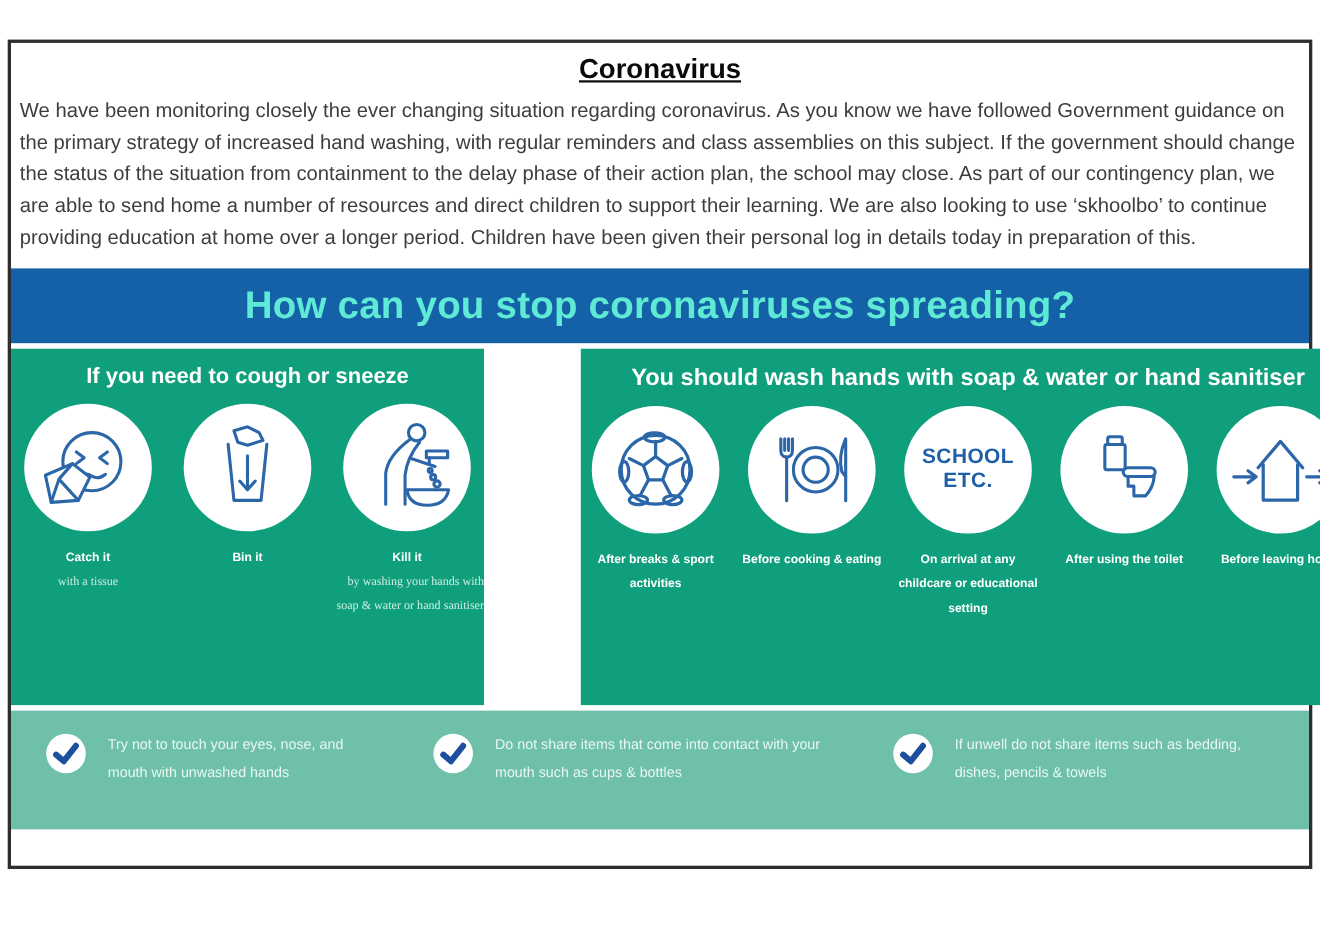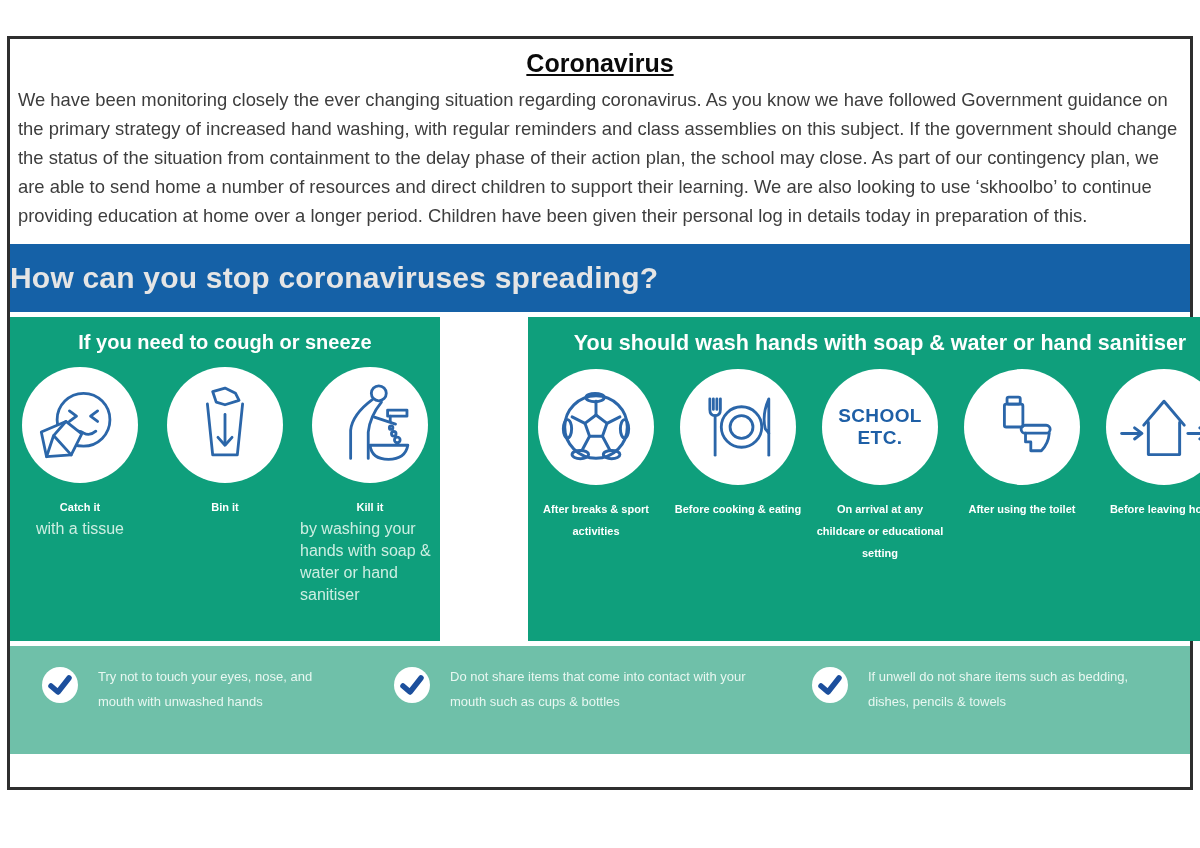--- a/index.html
+++ b/index.html
@@ -12,23 +12,23 @@
     border:3px solid #2e2e2e;box-sizing:border-box;background:#ffffff;
   }
   .doc-title{
     margin:10px 0 0 0;text-align:center;font-size:25px;font-weight:bold;
     text-decoration:underline;color:#0a0a0a;
   }
   .intro-text{
     margin:7px 8px 0 8px;font-size:18.4px;line-height:29px;color:#3d3d3d;
   }
   .banner{
-    margin-top:14px;height:68px;background:#1561a7;color:#e5e5e5;
-    display:flex;align-items:center;justify-content:flex-start;
-    font-size:30px;font-weight:bold;letter-spacing:.2px;
+    margin-top:14px;height:68px;background:#1561a7;color:#5eead4;
+    display:flex;align-items:center;justify-content:center;
+    font-size:35px;font-weight:bold;letter-spacing:.2px;
   }
   .panels{margin-top:5px;height:324px;display:flex;background:#ffffff;gap:44px;}
   .panel{background:#0f9f7c;box-sizing:border-box;}
   .panel.left{width:455px;}
   .panel-divider{width:7px;background:#ffffff;}
   .panel.right{flex:1;}
   .panel-header{
     color:#ffffff;font-weight:bold;text-align:center;padding-top:14px;
   }
   .panel.left  .panel-header{font-size:20px;}
@@ -41,21 +41,21 @@
   .panel.right .icon-item{width:136px;}
   .circle{
     width:116px;height:116px;background:#ffffff;border-radius:50%;
     display:flex;align-items:center;justify-content:center;flex-shrink:0;
   }
   .item-label{
     margin-top:13px;color:#ffffff;font-weight:bold;font-size:11px;
     line-height:22px;text-align:center;
   }
   .item-sub{
-    color:#cdeee2;font-size:16px;line-height:22px;text-align:left;
+    color:#cdeee2;font-size:11px;line-height:22px;text-align:right;font-family:Liberation Serif, serif;
   }
   .school-badge{
     width:92px;font-weight:bold;font-size:19px;line-height:22px;
     color:#1e5fa6;text-align:center;letter-spacing:.4px;
   }
   .tips-footer{margin-top:5px;height:108px;background:#6fc0a9;position:relative;}
   .tip{position:absolute;top:18px;display:flex;gap:20px;}
   .tip.t1{left:32px;}
   .tip.t2{left:384px;}
   .tip.t3{left:802px;}

